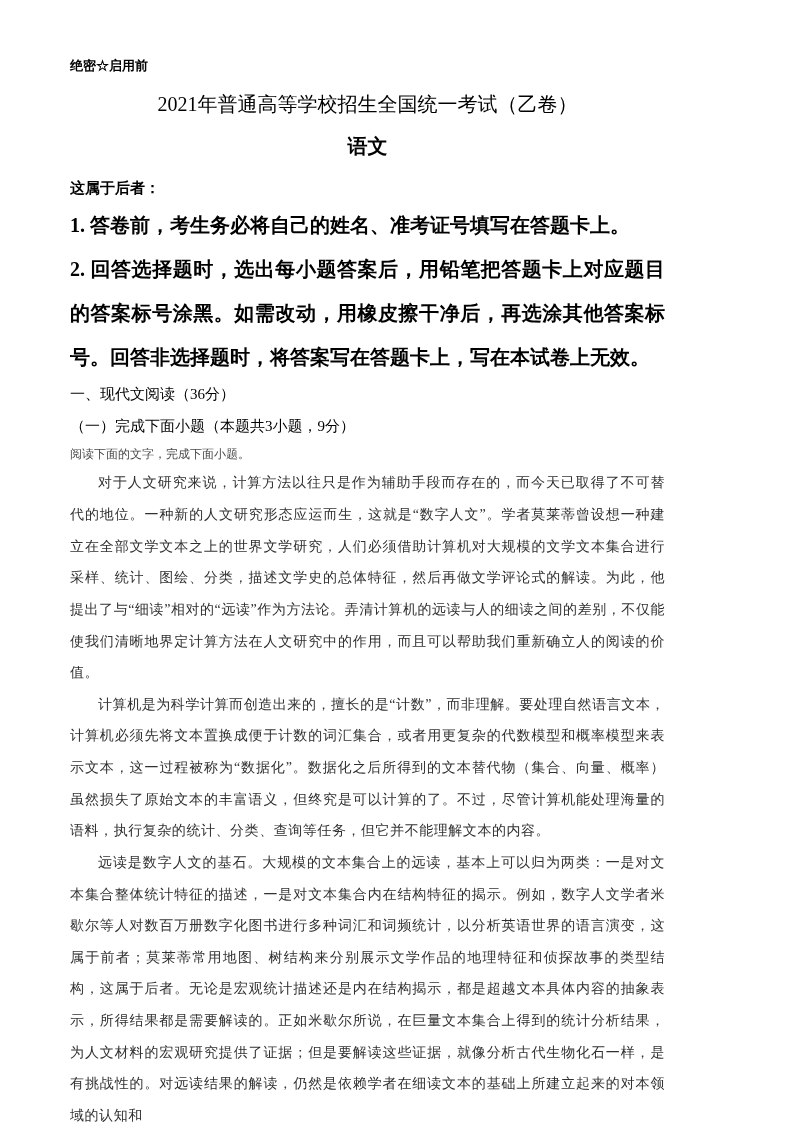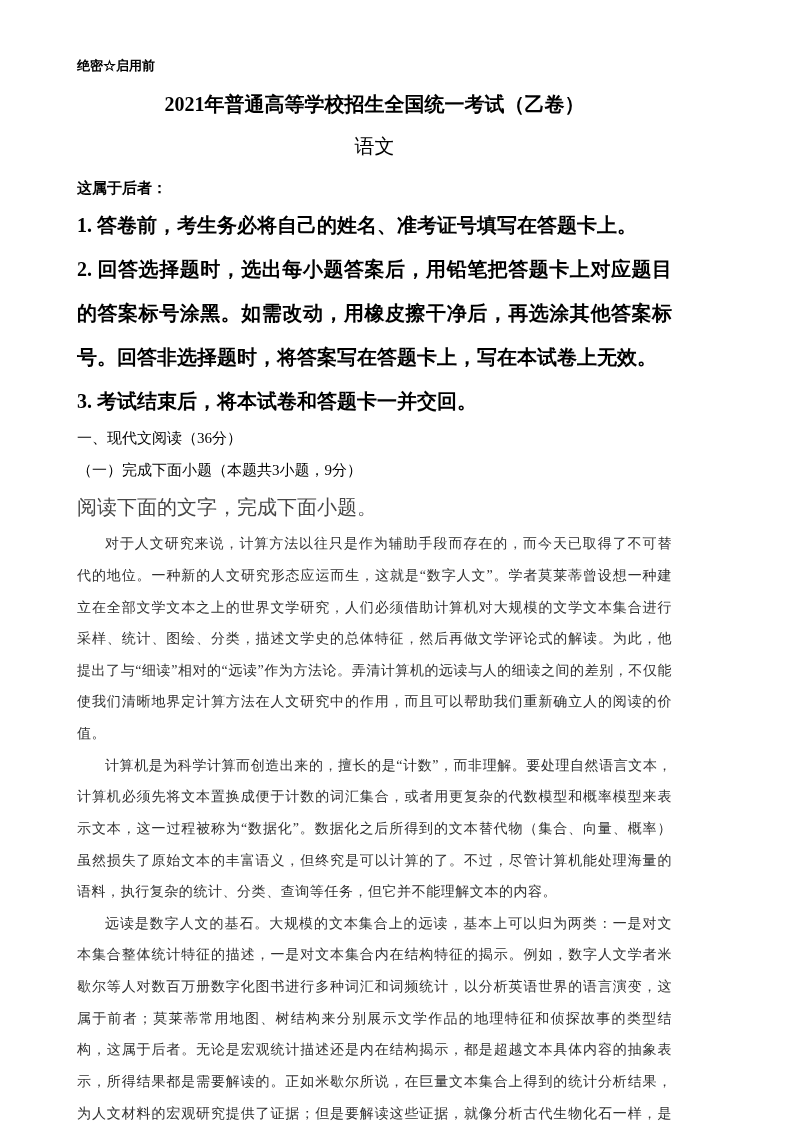--- a/index.html
+++ b/index.html
@@ -8,40 +8,39 @@
     font-family: "Liberation Serif", "DejaVu Serif", serif;
     color: #000;
   }
   .page {
     position: relative;
     width: 735px;
     height: 1122px;
     background: #ffffff;
     padding: 58px 70px 40px 70px;
     overflow: hidden;
-    margin-left: 7px;
   }
   .classification {
     font-size: 13px;
     font-weight: 700;
     line-height: 1.25;
     color: #000;
   }
   .title {
     margin-top: 17px;
     font-size: 20px;
-    font-weight: 700;
+    font-weight: 400;
     text-align: center;
     line-height: 1.3;
     color: #000;
   }
   .subject {
     margin-top: 16px;
     font-size: 20px;
-    font-weight: 400;
+    font-weight: 700;
     text-align: center;
     line-height: 1.3;
     color: #000;
   }
   .notice-heading {
     margin-top: 14px;
     font-size: 15px;
     font-weight: 700;
     line-height: 2.0;
     color: #000;
@@ -54,21 +53,21 @@
     color: #000;
   }
   .section-heading,
   .subsection-heading {
     font-size: 15px;
     font-weight: 400;
     line-height: 2.1;
     color: #000;
   }
   .instruction {
-    font-size: 20px;
+    font-size: 12px;
     font-weight: 400;
     line-height: 2.1;
     color: #474747;
   }
   .para {
     font-size: 14px;
     font-weight: 400;
     line-height: 2.26;
     text-indent: 2em;
     text-align: justify;
@@ -85,21 +84,20 @@
   <div class="title">2021年普通高等学校招生全国统一考试（乙卷）</div>
 
   <div class="subject">语文</div>
 
   <div class="notice-heading">这属于后者：</div>
 
   <div class="notice-item">1. 答卷前，考生务必将自己的姓名、准考证号填写在答题卡上。</div>
 
   <div class="notice-item">2. 回答选择题时，选出每小题答案后，用铅笔把答题卡上对应题目的答案标号涂黑。如需改动，用橡皮擦干净后，再选涂其他答案标号。回答非选择题时，将答案写在答题卡上，写在本试卷上无效。</div>
 
-  <div class="notice-item">3. 考试结束后，将本试卷和答题卡一并交回。</div>
 
   <div class="section-heading">一、现代文阅读（36分）</div>
 
   <div class="subsection-heading">（一）完成下面小题（本题共3小题，9分）</div>
 
   <div class="instruction">阅读下面的文字，完成下面小题。</div>
 
   <p class="para">对于人文研究来说，计算方法以往只是作为辅助手段而存在的，而今天已取得了不可替代的地位。一种新的人文研究形态应运而生，这就是“数字人文”。学者莫莱蒂曾设想一种建立在全部文学文本之上的世界文学研究，人们必须借助计算机对大规模的文学文本集合进行采样、统计、图绘、分类，描述文学史的总体特征，然后再做文学评论式的解读。为此，他提出了与“细读”相对的“远读”作为方法论。弄清计算机的远读与人的细读之间的差别，不仅能使我们清晰地界定计算方法在人文研究中的作用，而且可以帮助我们重新确立人的阅读的价值。</p>
 
   <p class="para">计算机是为科学计算而创造出来的，擅长的是“计数”，而非理解。要处理自然语言文本，计算机必须先将文本置换成便于计数的词汇集合，或者用更复杂的代数模型和概率模型来表示文本，这一过程被称为“数据化”。数据化之后所得到的文本替代物（集合、向量、概率）虽然损失了原始文本的丰富语义，但终究是可以计算的了。不过，尽管计算机能处理海量的语料，执行复杂的统计、分类、查询等任务，但它并不能理解文本的内容。</p>

